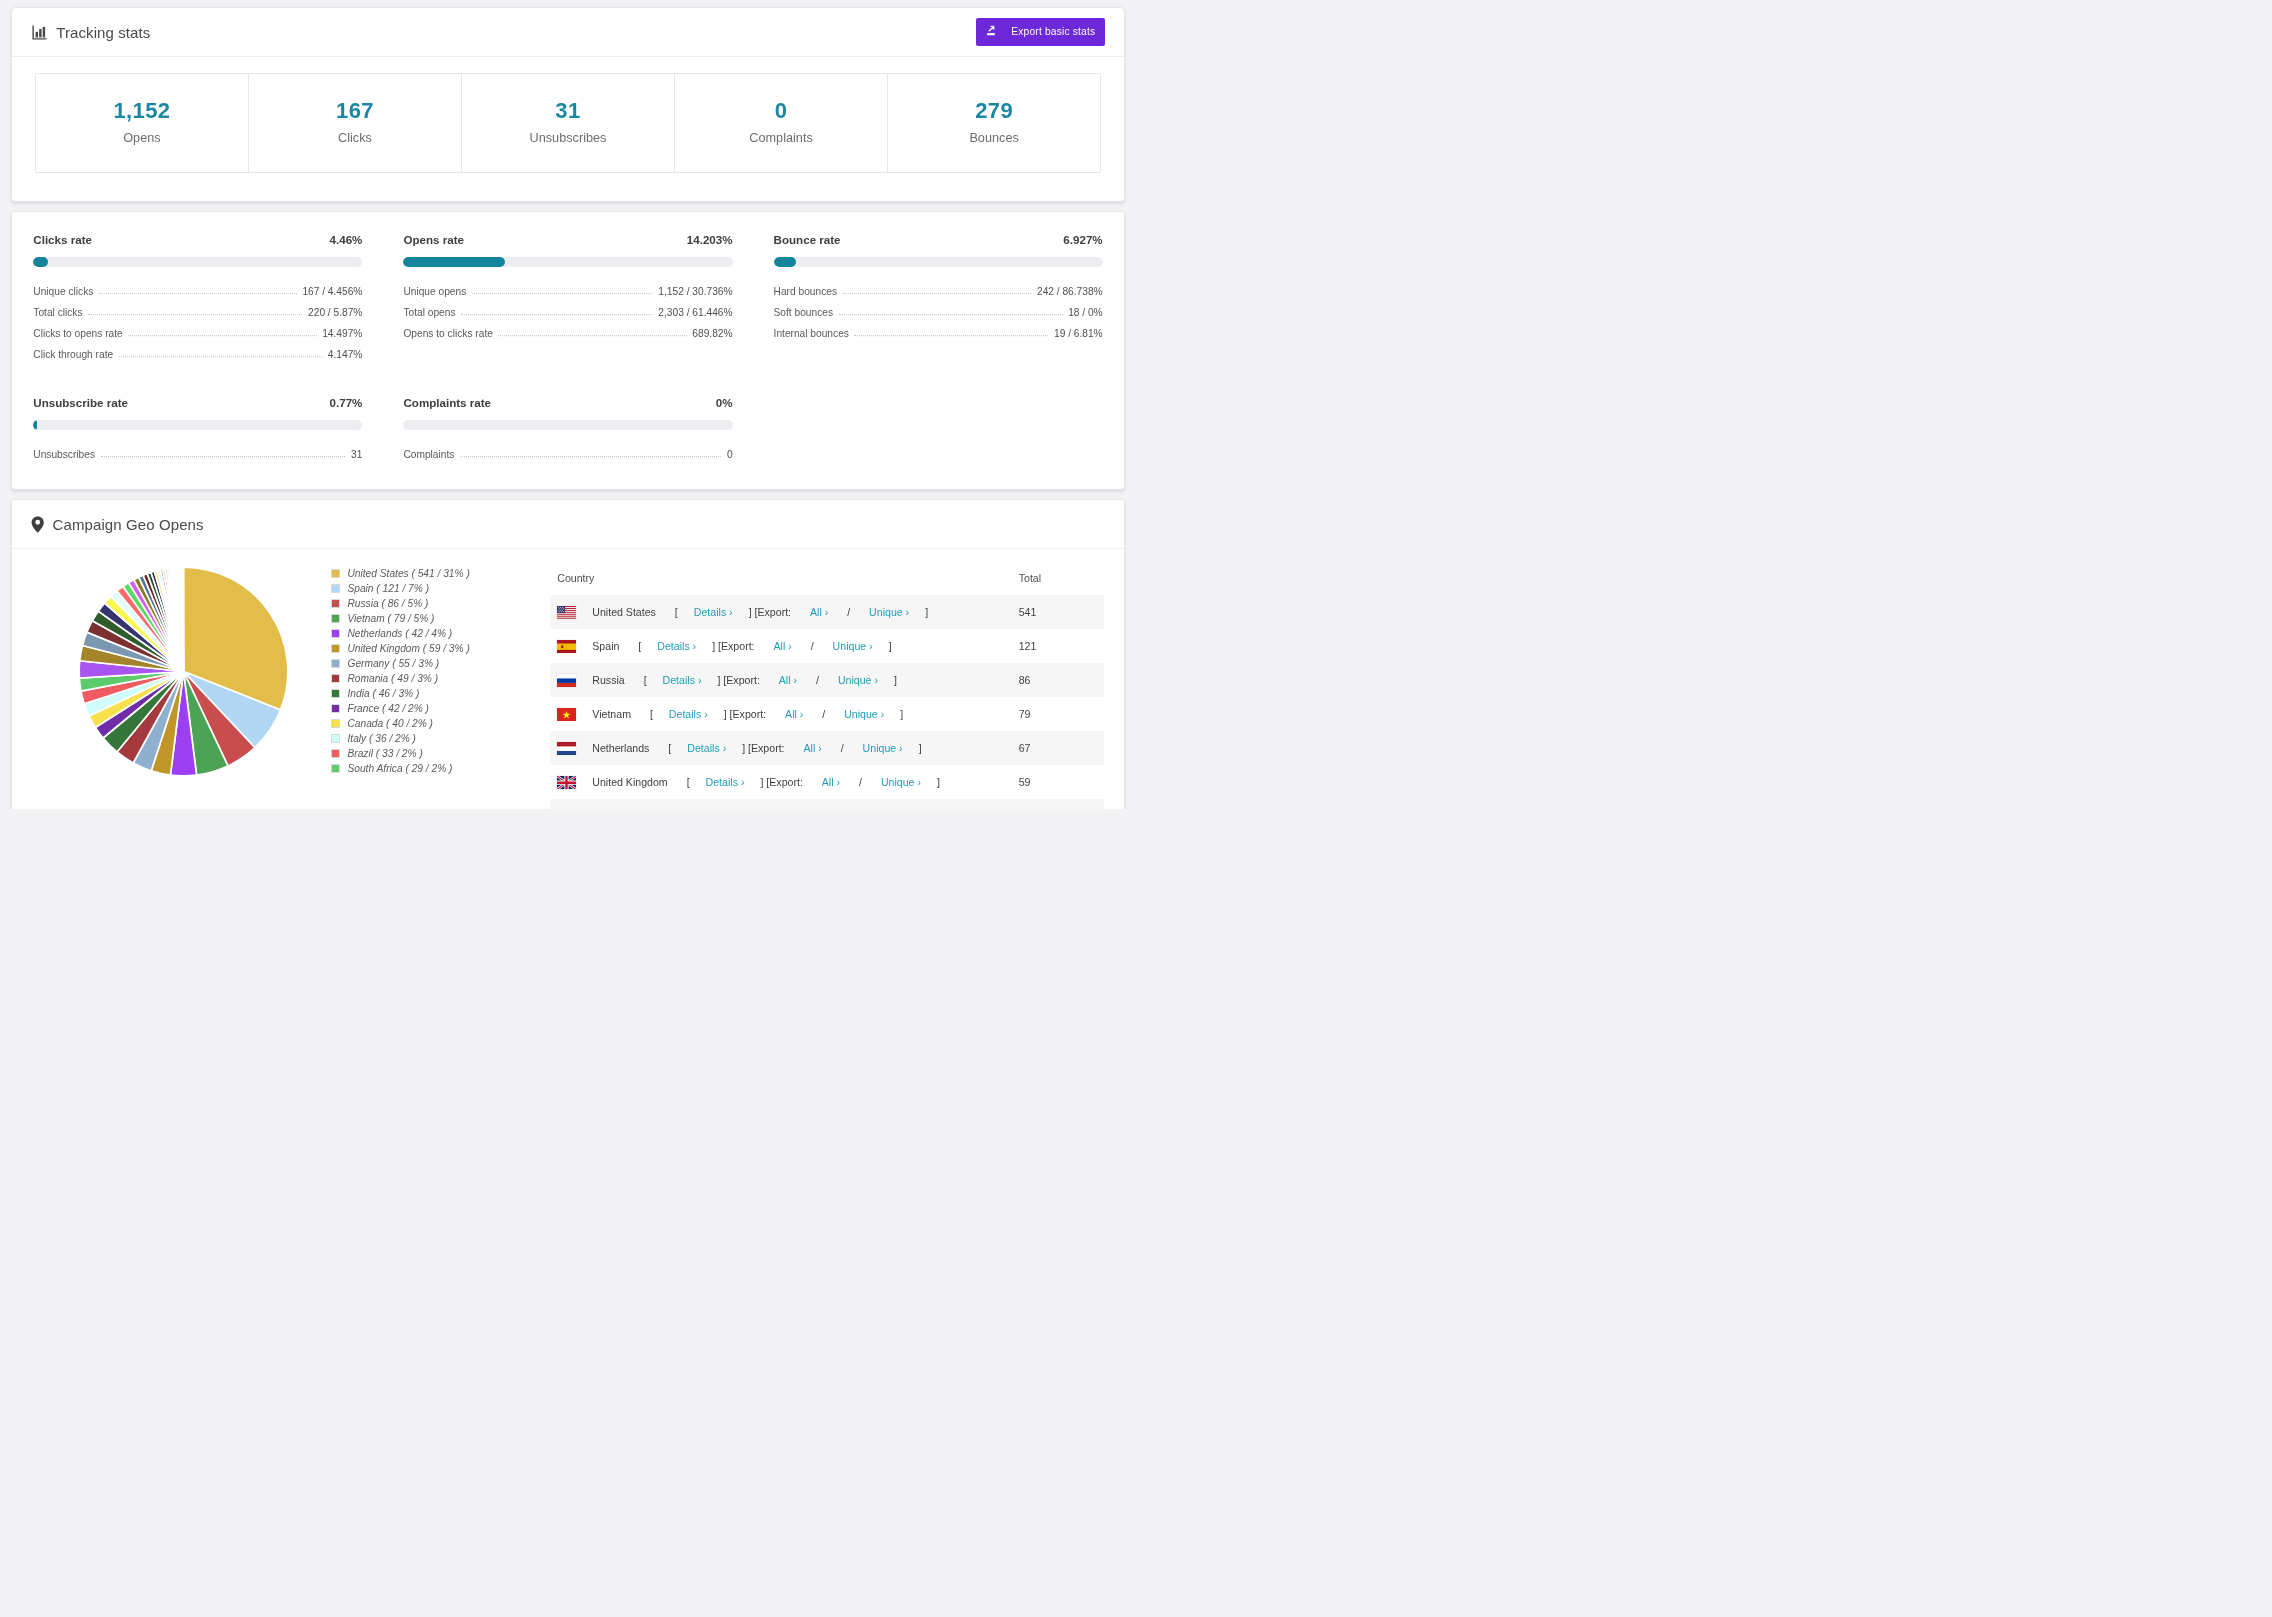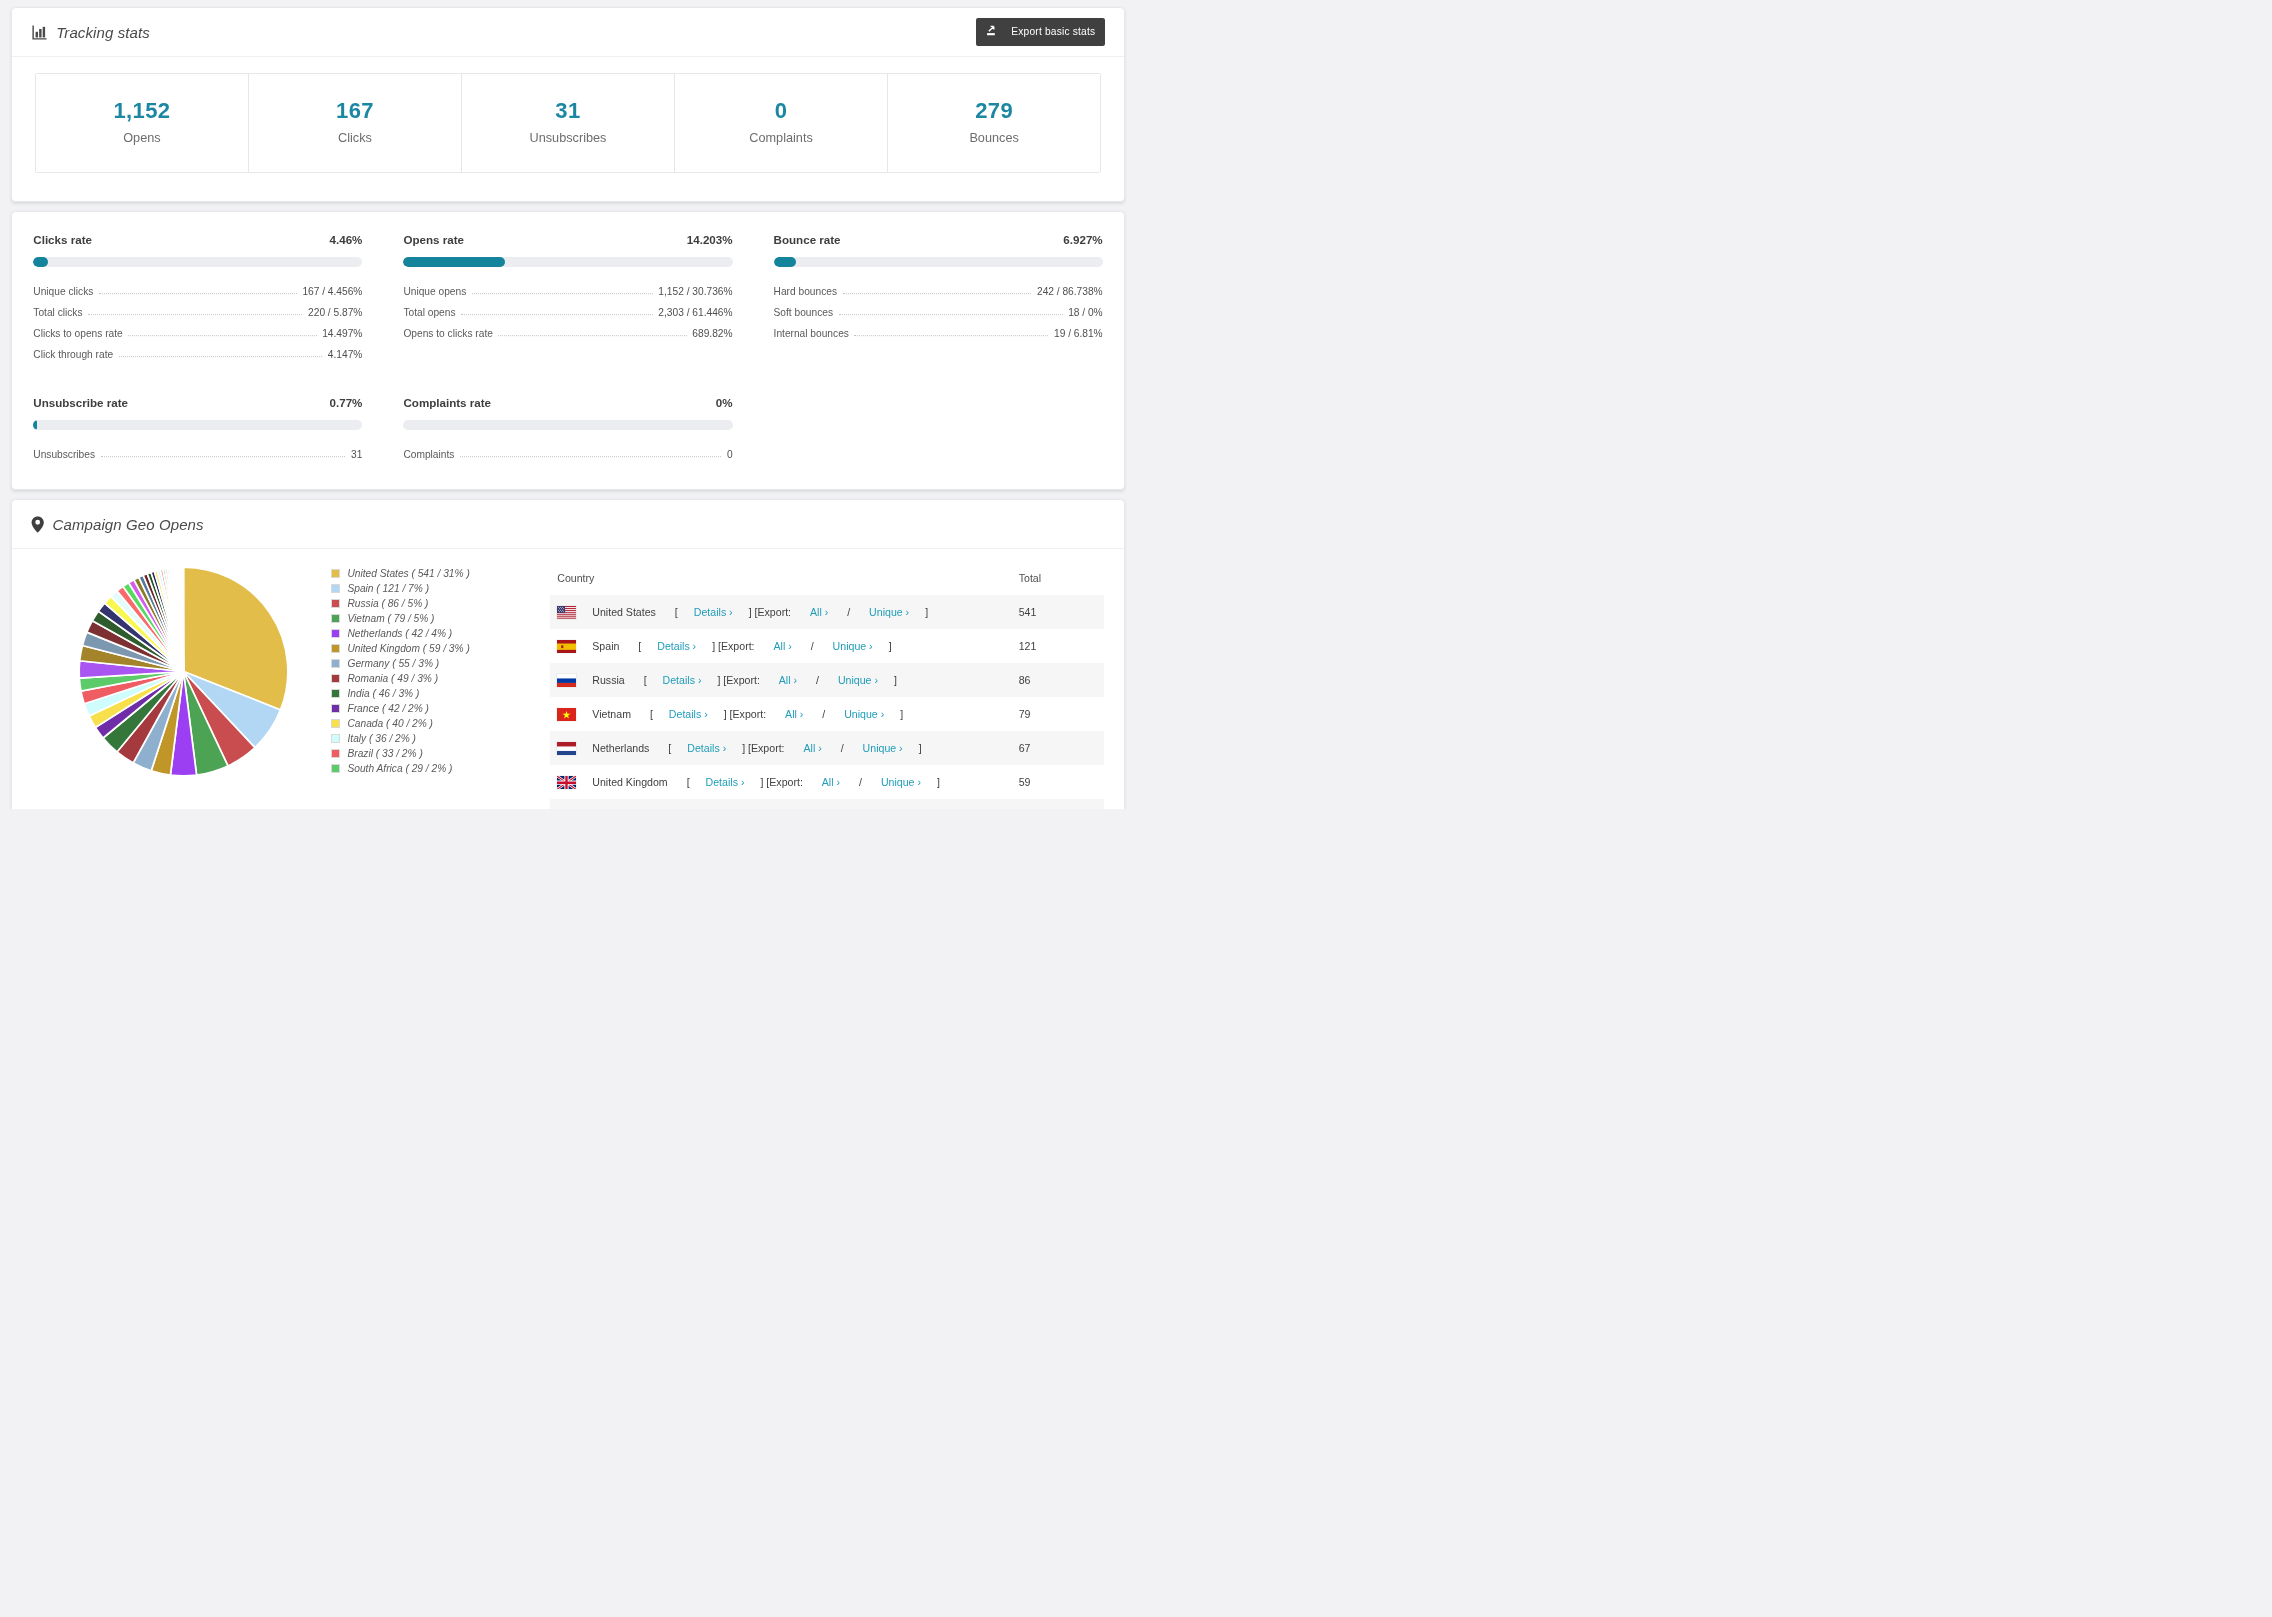--- a/index.html
+++ b/index.html
@@ -18,26 +18,26 @@
     margin-bottom:9.2px;
   }
   
   .card-header {
     display:flex; align-items:center; justify-content:space-between;
     height:49px; padding:0 18.4px;
     border-bottom:0.7px solid #efeff1;
   }
   .card-title {
     display:flex; align-items:center; gap:8.5px;
-    font-size:15px; color:#4a4a4a; letter-spacing:0.1px;font-style:italic;
+    font-size:15px; color:#4a4a4a; letter-spacing:0.1px;
   }
   .card-title svg { display:block; }
   .btn-export {
     display:flex; align-items:center; gap:14px;
-    background:#404040; color:#ffffff;
+    background:#6d28d9; color:#ffffff;
     border:none; border-radius:2.1px;
     font-family:"Liberation Sans", sans-serif;
     font-size:10.2px; letter-spacing:0.2px;
     padding:7px 10px; cursor:pointer;
   }
   
   .stats-wrap { margin:15.5px 22.6px 28px 22.6px; border:0.7px solid #e7e7ea; border-radius:2.1px; display:flex; }
   .stat-box {
     flex:1; text-align:center; padding:24px 0 27px 0;
     border-right:0.7px solid #e7e7ea; background:#fff;

